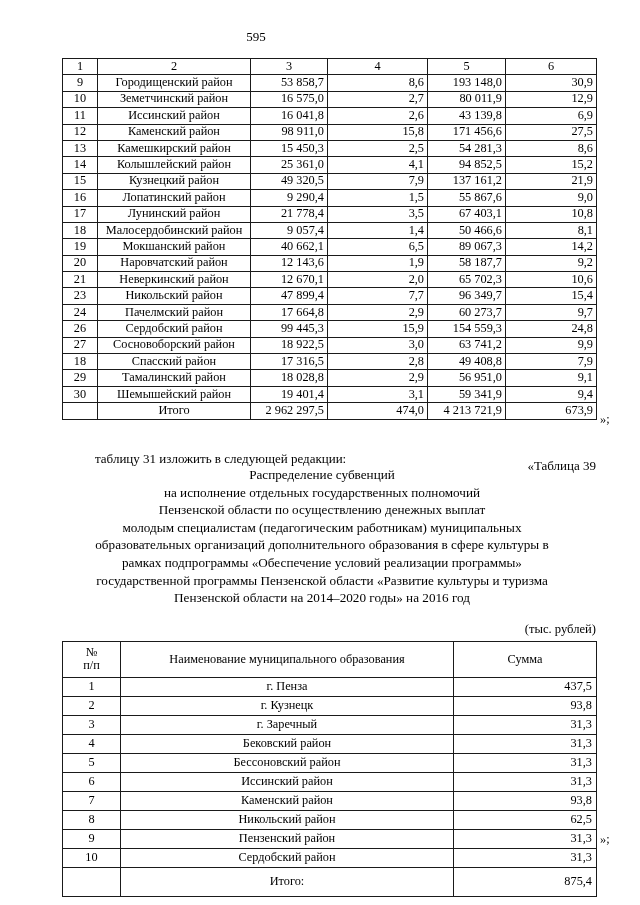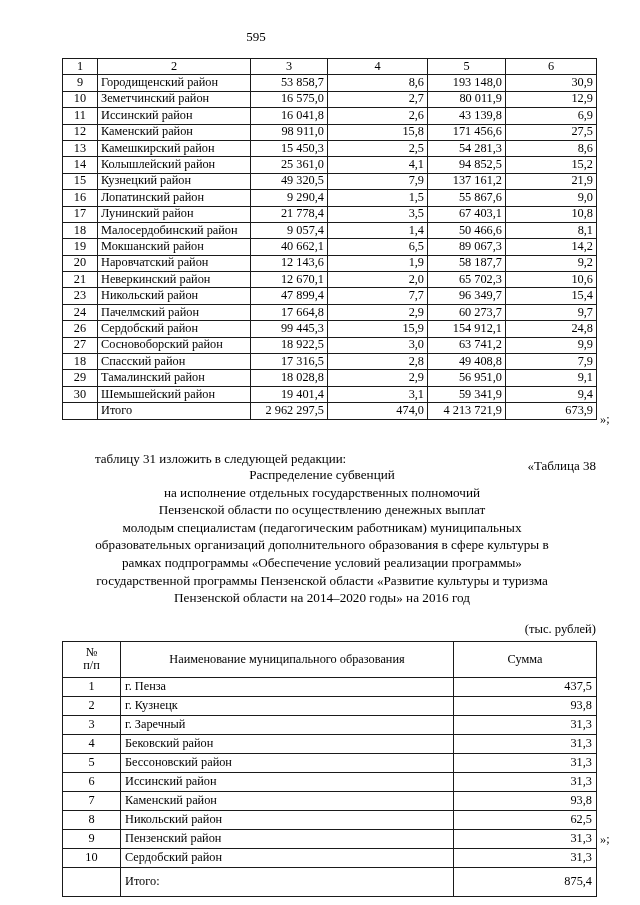--- a/index.html
+++ b/index.html
@@ -47,21 +47,21 @@
     border: 1px solid #1a1a1a;
     font-size: 12.3px;
     line-height: 13px;
     padding: 0px 3px 1px 3px;
     height: 14.4px;
     vertical-align: middle;
     white-space: nowrap;
     overflow: hidden;
   }
   .c-center { text-align: center; }
-  .c-left   { text-align: left; margin-top: 28px; }
+  .c-left   { text-align: center; margin-top: 28px; }
   .c-right  { text-align: right; padding-right: 4px; }
 
   .closing-mark-1 {
     position: absolute;
     left: 600px;
     top: 412px;
     font-size: 12.3px;
     line-height: 14px;
   }
 
@@ -289,21 +289,21 @@
           <td class="c-right">17 664,8</td>
           <td class="c-right">2,9</td>
           <td class="c-right">60 273,7</td>
           <td class="c-right">9,7</td>
         </tr>
         <tr>
           <td class="c-center">26</td>
           <td class="c-left">Сердобский район</td>
           <td class="c-right">99 445,3</td>
           <td class="c-right">15,9</td>
-          <td class="c-right">154 912,1</td>
+          <td class="c-right">154 559,3</td>
           <td class="c-right">24,8</td>
         </tr>
         <tr>
           <td class="c-center">27</td>
           <td class="c-left">Сосновоборский район</td>
           <td class="c-right">18 922,5</td>
           <td class="c-right">3,0</td>
           <td class="c-right">63 741,2</td>
           <td class="c-right">9,9</td>
         </tr>
@@ -340,21 +340,21 @@
           <td class="c-right">4 213 721,9</td>
           <td class="c-right">673,9</td>
         </tr>
       </tbody>
     </table>
   </div>
 
   <div class="closing-mark-1">»;</div>
 
   <div class="intro-line">таблицу 31 изложить в следующей редакции:</div>
-  <div class="table-label">«Таблица 38</div>
+  <div class="table-label">«Таблица 39</div>
 
   <div class="heading">
     <div>Распределение субвенций</div>
     <div>на исполнение отдельных государственных полномочий</div>
     <div>Пензенской области по осуществлению денежных выплат</div>
     <div>молодым специалистам (педагогическим работникам) муниципальных</div>
     <div>образовательных организаций дополнительного образования в сфере культуры в</div>
     <div>рамках подпрограммы «Обеспечение условий реализации программы»</div>
     <div>государственной программы Пензенской области «Развитие культуры и туризма</div>
     <div>Пензенской области на 2014–2020 годы» на 2016 год</div>

